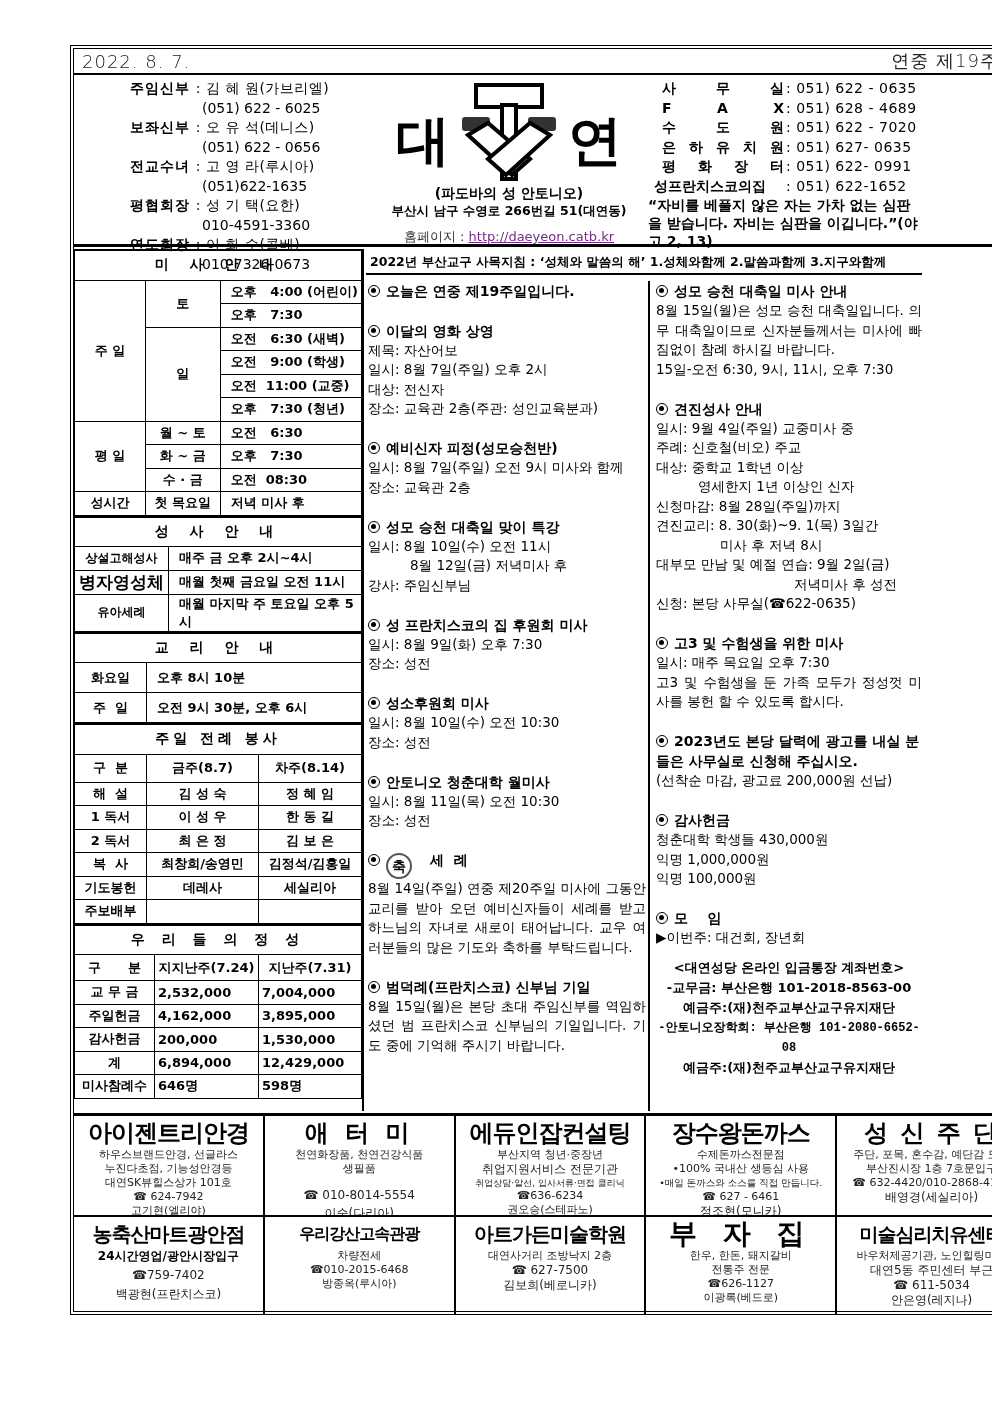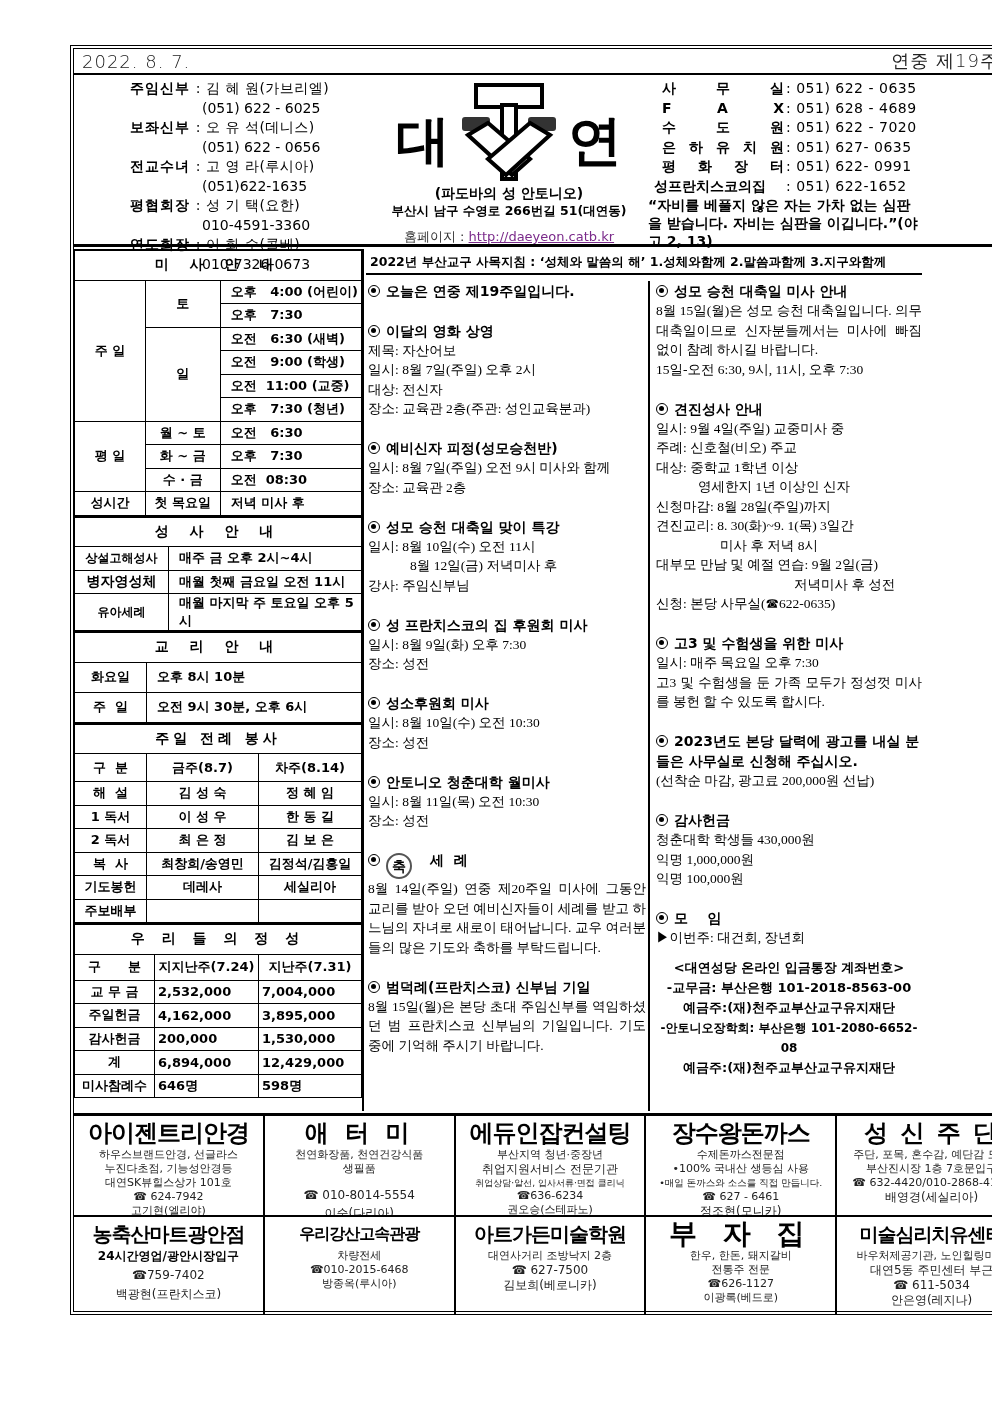--- a/index.html
+++ b/index.html
@@ -51,28 +51,28 @@
 
   
   .mission { position: absolute; left: 292px; top: 200px; width: 556px; height: 26px; border-bottom: 2px solid #000;
              font-size: 12.5px; font-weight: bold; padding: 5px 4px; white-space: nowrap; }
   .col2 { position: absolute; left: 294px; top: 232px; width: 278px; font-size: 13.5px; line-height: 19.5px; }
   .col3 { position: absolute; left: 574px; top: 232px; width: 274px; font-size: 13.5px; line-height: 19.5px; border-left: 2px solid #000; padding-left: 6px; height: 830px; }
   .notice { margin-bottom: 19.5px; }
   .notice h3 { font-size: 14px; font-weight: bold; line-height: 20px; }
   .bullet { display: inline-block; width: 12px; height: 12px; border: 1.5px solid #000; border-radius: 50%; position: relative; margin-right: 6px; vertical-align: -1px; }
   .bullet::after { content: ""; position: absolute; left: 2px; top: 2px; width: 5px; height: 5px; background: #000; border-radius: 50%; }
-  .notice p { white-space: pre; font-family: Liberation Serif, serif; }
+  .notice p { white-space: pre; }
   .justify p { white-space: normal; text-align: justify; text-align-last: left; }
   .ind { padding-left: 42px; }
   .ind2 { padding-left: 64px; }
   .ind3 { padding-left: 138px; }
   .chuk { display: inline-block; width: 26px; height: 26px; border: 2px solid #555; border-radius: 50%; font-size: 14px; text-align: center; line-height: 22px; font-weight: bold; margin-right: 18px; vertical-align: -6px; }
   .bank { text-align: center; font-weight: bold; font-size: 13px; line-height: 20px; margin-top: 10px; }
-  .bank .sm { font-size: 12px; }
+  .bank .sm { font-size: 12px; font-family: Liberation Mono, monospace; }
 
   
   .ads { position: absolute; left: 0; top: 1064px; width: 100%; height: 198px; border-top: 3px solid #000; }
   .adrow { display: flex; height: 99px; }
   .adrow + .adrow { border-top: 2px solid #000; }
   .ad { flex: 1; border-right: 2px solid #000; text-align: center; overflow: hidden; padding-top: 2px; }
   .ad:last-child { border-right: none; }
   .ad .nm { font-size: 24px; font-weight: bold; line-height: 30px; white-space: nowrap; letter-spacing: -1px; }
   .ad .ln { font-size: 11px; line-height: 14px; color: #222; white-space: nowrap; }
   .ad .ln.md { font-size: 12px; line-height: 15px; }
@@ -249,21 +249,21 @@
     <table>
       <tbody>
           <tr class="sectitle">
             <td colspan="2">성 사 안 내</td>
           </tr>
       <tr>
             <td class="b" style="width:94px;font-size:12px">상설고해성사</td>
             <td class="tl b">매주 금 오후 2시~4시</td>
           </tr>
       <tr>
-            <td class="b" style="font-size:14px">병자영성체</td>
+            <td class="b" style="font-size:17px">병자영성체</td>
             <td class="tl b">매월 첫째 금요일 오전 11시</td>
           </tr>
       <tr>
             <td class="b" style="font-size:12px">유아세례</td>
             <td class="tl b">매월 마지막 주 토요일  오후 5시</td>
           </tr>
     </tbody>
       </table>
 
     <table>

